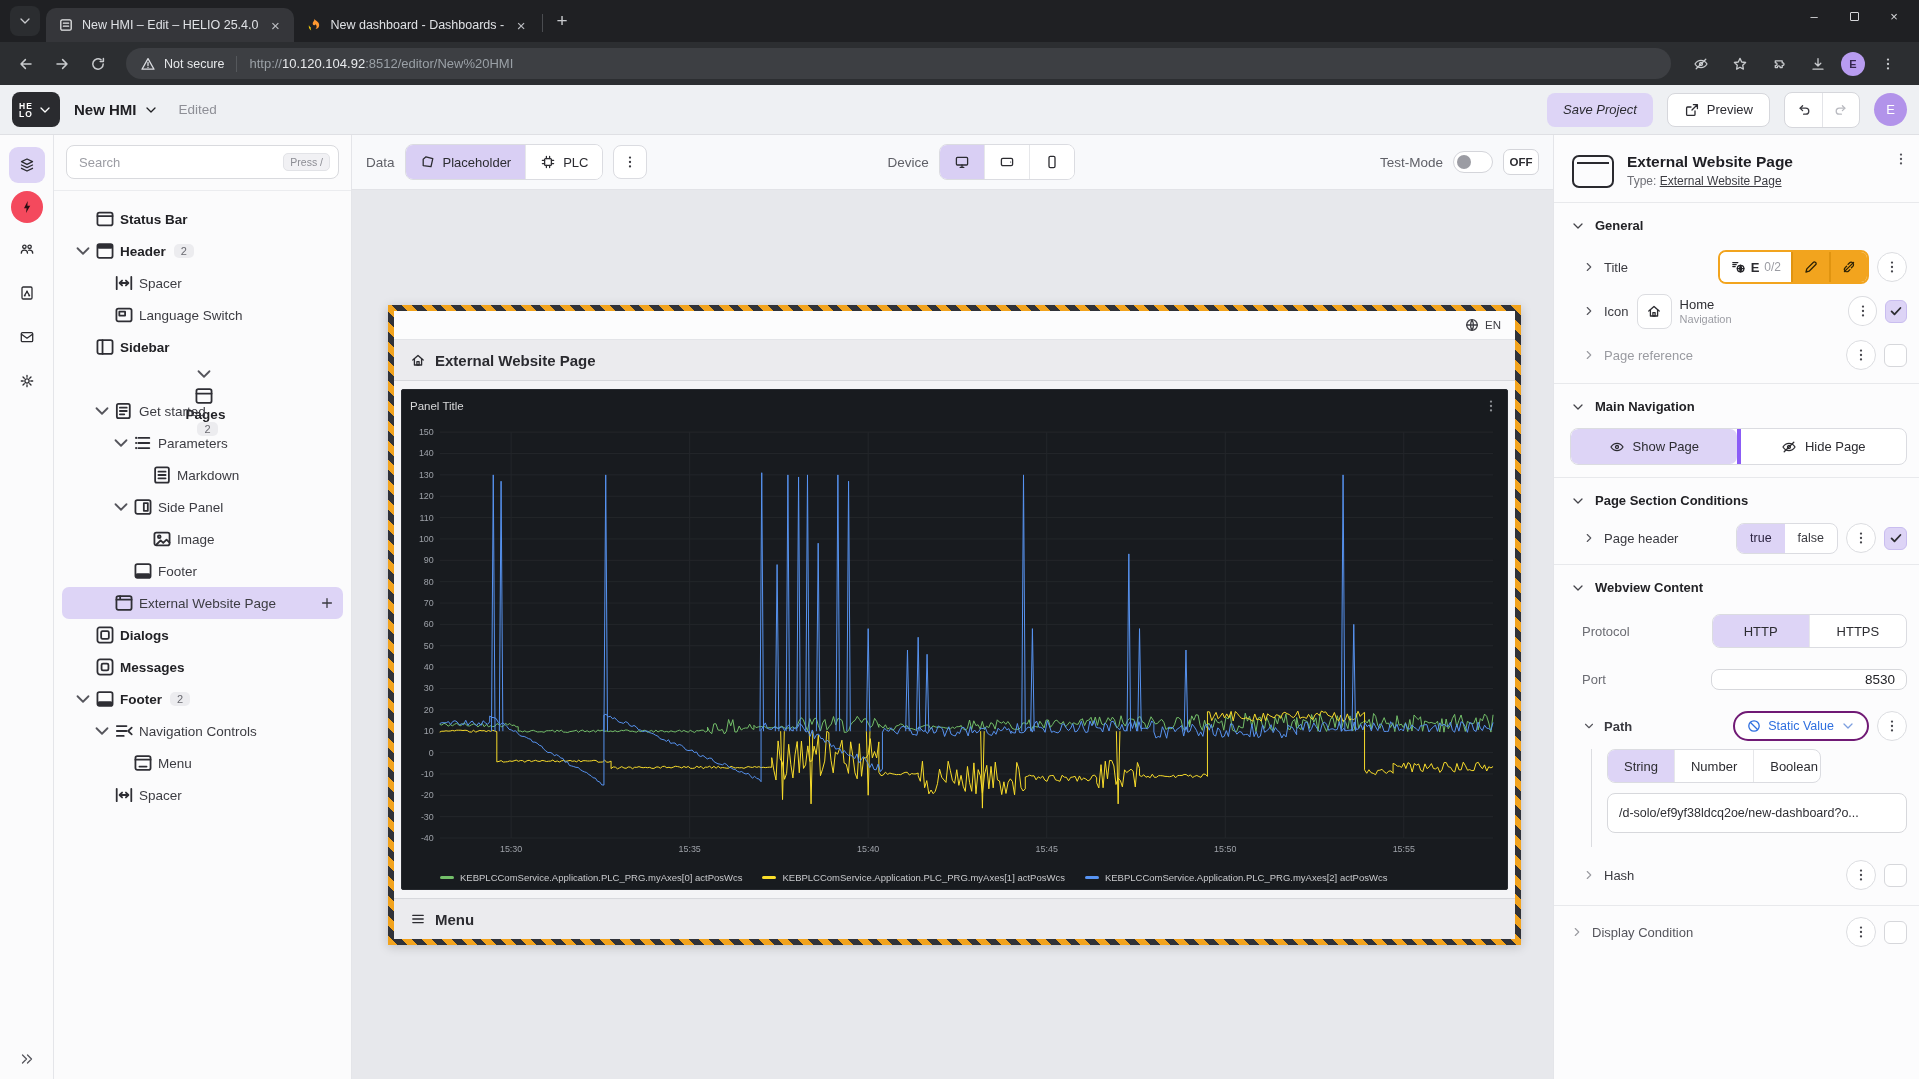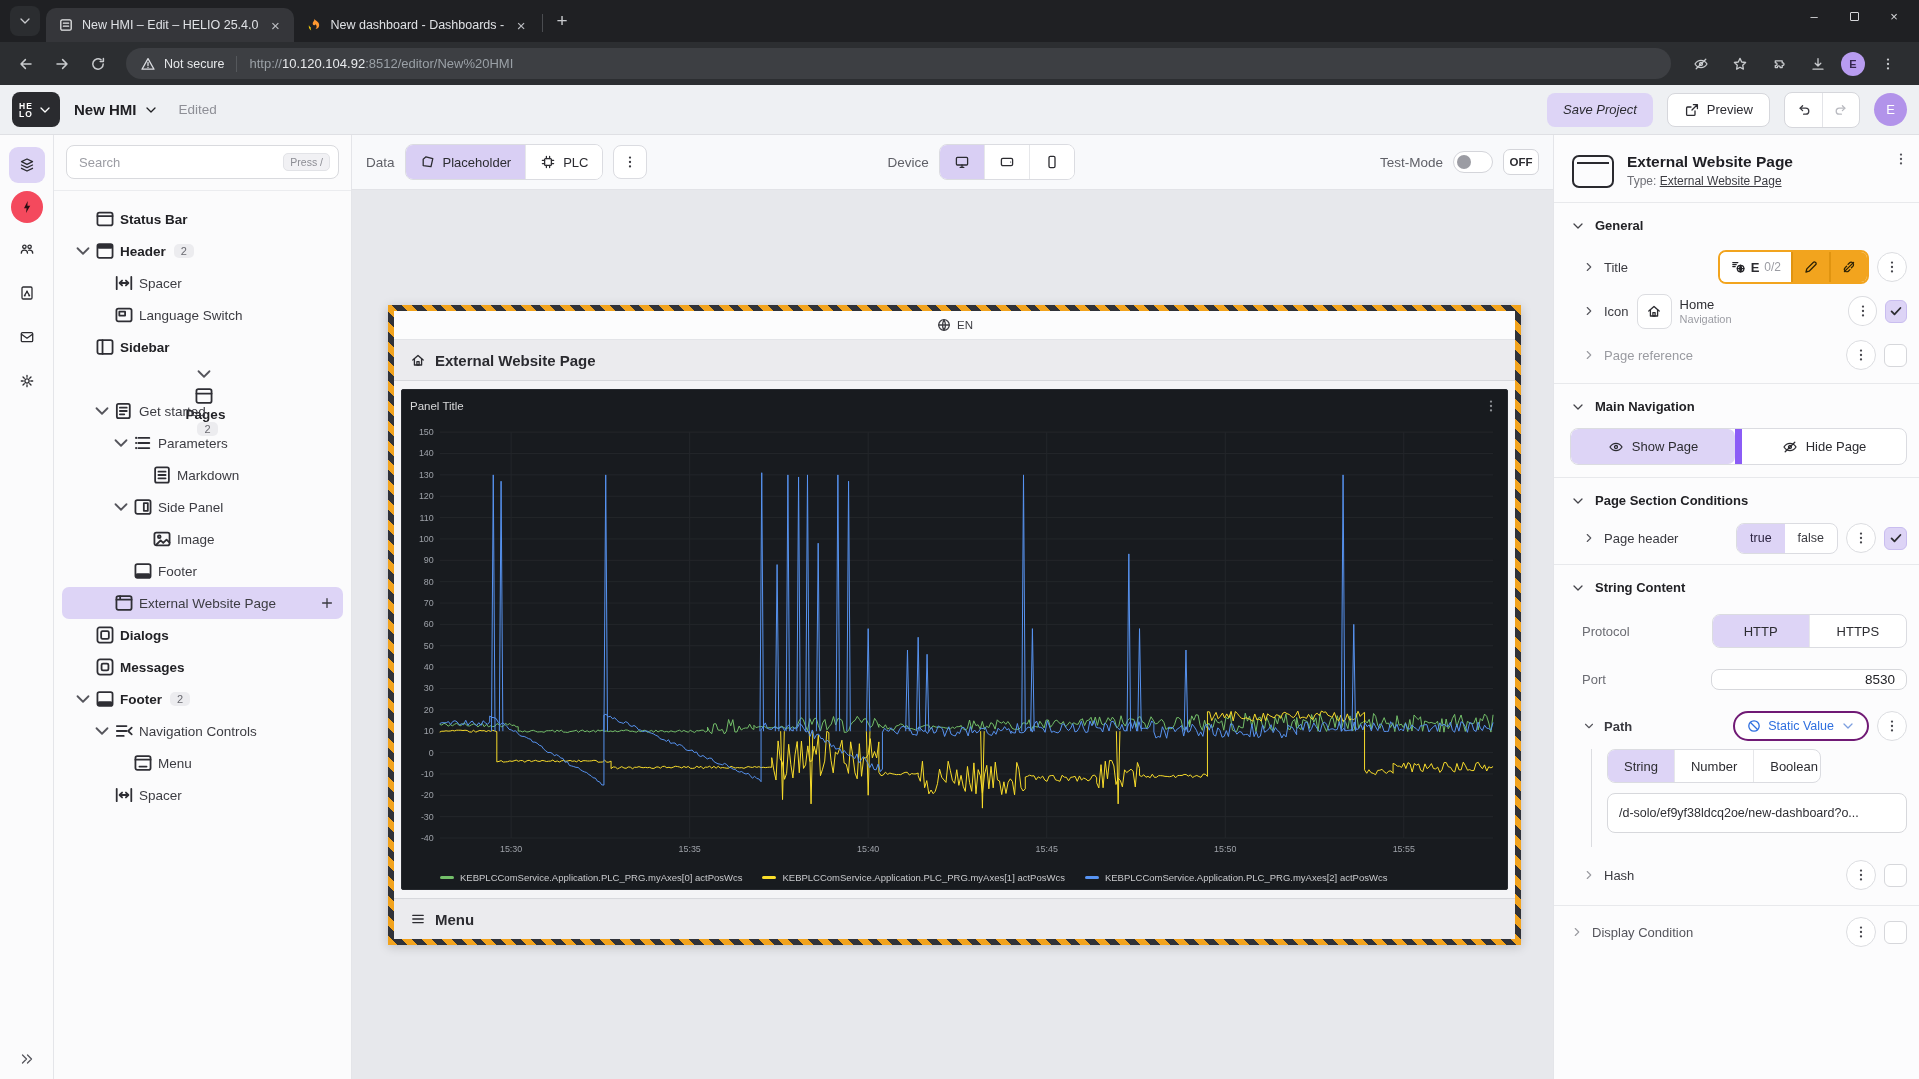--- a/index.html
+++ b/index.html
@@ -85,21 +85,21 @@
   .testmode { margin-left:auto; display:flex; align-items:center; gap:10px; }
   .toggle { width:40px; height:22px; border:1px solid #d4d5da; background:#fff; border-radius:12px; position:relative; }
   .toggle .knob { position:absolute; left:3px; top:3px; width:14px; height:14px; border-radius:50%; background:#9b9ca3; }
   .offbox { height:26px; min-width:36px; background:#fff; border:1px solid #d4d5da; border-radius:7px; display:flex; align-items:center; justify-content:center; font-size:11.5px; font-weight:bold; color:#2c2c31; }
 
   .canvas-scroll { flex:1; position:relative; }
   .preview { position:absolute; left:36px; top:115px; width:1133px; height:640px;
     border:6px solid transparent;
     border-image:repeating-linear-gradient(45deg,#f2a31d 0 7px,#303238 7px 14px) 6;
     background:#f4f4f6; box-shadow:0 2px 10px rgba(0,0,0,.18); display:flex; flex-direction:column; }
-  .pv-status { height:29px; background:#fcfcfd; border-bottom:1px solid #e3e4e8; display:flex; align-items:center; justify-content:center; padding:0 14px; gap:5px; color:#3e3e44; font-size:11.5px; }
+  .pv-status { height:29px; background:#fcfcfd; border-bottom:1px solid #e3e4e8; display:flex; align-items:center; justify-content:flex-end; padding:0 14px; gap:5px; color:#3e3e44; font-size:11.5px; }
   .pv-header { height:41px; background:#ebebee; border-bottom:1px solid #d7d8dc; display:flex; align-items:center; gap:9px; padding:0 16px; font-size:15px; font-weight:bold; color:#2b2b30; }
   .pv-content { flex:1; padding:8px 7px; }
   .gpanel { height:100%; background:#181b1f; border:1px solid #26292e; border-radius:2px; display:flex; flex-direction:column; padding:6px 8px 4px; }
   .gpanel-head { display:flex; align-items:center; height:20px; }
   .gpanel-title { color:#d8d9da; font-size:11.5px; }
   .gpanel-kebab { margin-left:auto; color:#8e9196; }
   .glegend { display:flex; gap:20px; align-items:center; padding:2px 0 2px 30px; }
   .glegend .li { display:flex; align-items:center; gap:6px; color:#c8c9cc; font-size:9.5px; white-space:nowrap; }
   .glegend .dash { width:14px; height:3px; border-radius:2px; }
   .pv-footer { height:41px; background:#ebebee; border-top:1px solid #d7d8dc; display:flex; align-items:center; gap:9px; padding:0 16px; font-size:15px; font-weight:bold; color:#2b2b30; }
@@ -128,21 +128,21 @@
   .tgroup .tg { display:flex; align-items:center; gap:5px; padding:0 10px; }
   .tgroup .tg.white { background:#fff; }
   .tgroup .tg.orange { background:#f2a41e; border-left:2px solid #e09410; color:#2e2306; }
   .tgroup .lang { font-weight:bold; color:#2b2b30; }
   .tgroup .cnt { color:#9b9ca3; font-size:12px; }
   .iconbox { width:35px; height:35px; border:1px solid #dcdde1; border-radius:8px; background:#fff; display:flex; align-items:center; justify-content:center; color:#2c2c31; }
   .icmeta .v { color:#2e2e33; font-size:13px; }
   .icmeta .s { color:#9b9ca3; font-size:11px; margin-top:1px; }
   .wseg { display:flex; background:#fff; border:1px solid #dbdce1; border-radius:8px; overflow:hidden; margin:2px 12px 12px 16px; height:37px; }
   .wseg .s { flex:1; display:flex; align-items:center; justify-content:center; gap:8px; color:#2c2c31; font-size:13px; }
-  .wseg .s + .s { border-left:7px solid #8b5cf6;text-align:right; }
+  .wseg .s + .s { border-left:4px solid #8b5cf6;text-align:right; }
   .wseg .s.on { background:#ddd4f6; border-radius:7px; }
   .frow { display:flex; align-items:center; min-height:48px; padding:0 12px 0 28px; }
   .frow .flbl { color:#6b6c73; width:130px; }
   .minseg { display:flex; background:#fff; border:1px solid #dbdce1; border-radius:8px; overflow:hidden; height:34px; }
   .minseg .s { display:flex; align-items:center; justify-content:center; padding:0 16px; color:#2c2c31; font-size:13px; }
   .minseg .s + .s { border-left:1px solid #e6e7ea; }
   .minseg .s.on { background:#ddd4f6; }
   .port-input { width:196px; height:21px; border:1px solid #d7d8dc; border-radius:8px; background:#fff; text-align:right; padding:0 11px; font-size:13.5px; color:#232327; font-family:inherit; }
   .pill { display:flex; align-items:center; gap:6px; border:2px solid #701a75; border-radius:15px; height:30px; padding:0 11px; color:#2f6fdf; font-size:12.5px; background:#fff; }
   .path-block { margin:0 12px 6px 37px; border-left:1px solid #dcdde1; padding-left:15px; }
@@ -1045,21 +1045,21 @@
       </div>
     </div>
 
     <div class="divider"></div>
     <div class="sec-head">
       <span class="chev ic">
           <svg viewBox="0 0 16 16" fill="none" stroke="currentColor" stroke-width="1.3" stroke-linecap="round" stroke-linejoin="round">
             <path d="M4 6l4 4 4-4"></path>
           </svg>
         </span>
-      <span>String Content</span>
+      <span>Webview Content</span>
     </div>
     <div class="frow">
       <span class="flbl">Protocol</span>
       <div class="minseg" style="width:196px;">
         <div class="s on" style="flex:1">HTTP</div>
         <div class="s" style="flex:1">HTTPS</div>
       </div>
     </div>
     <div class="frow">
       <span class="flbl">Port</span>

